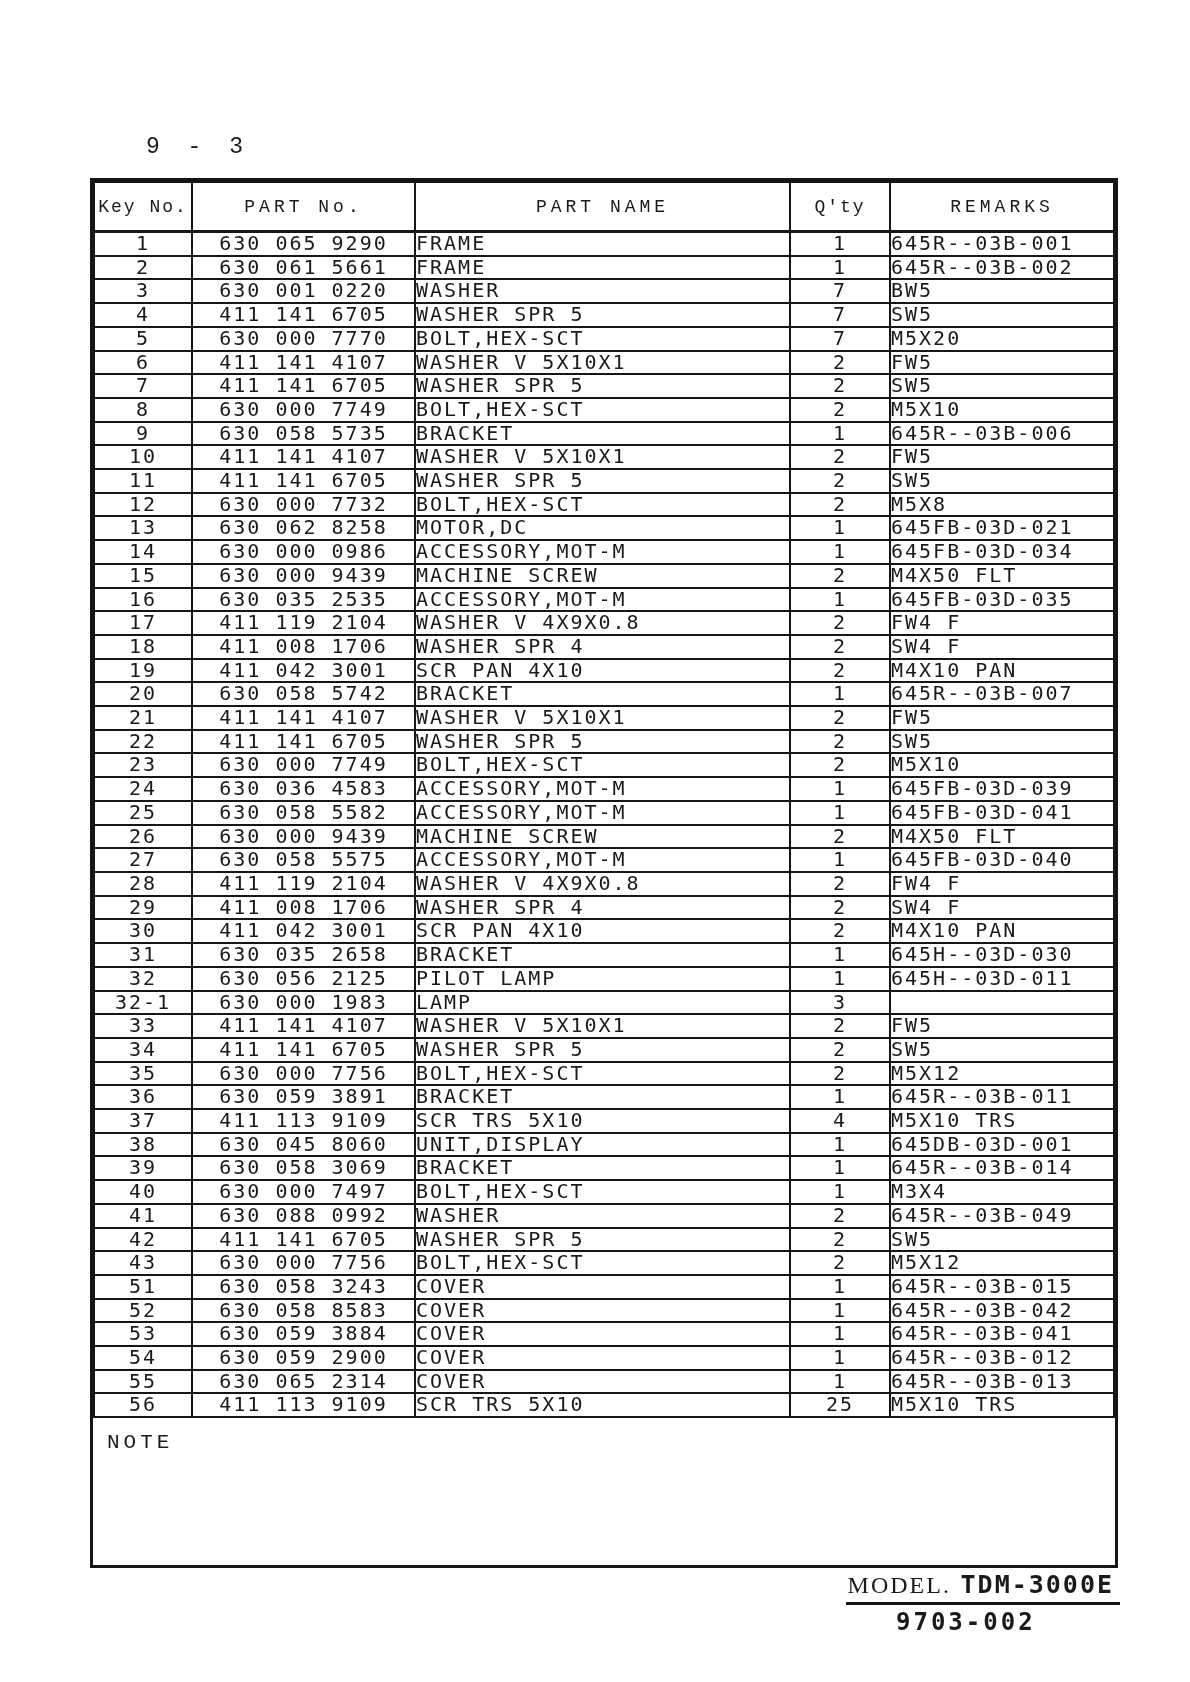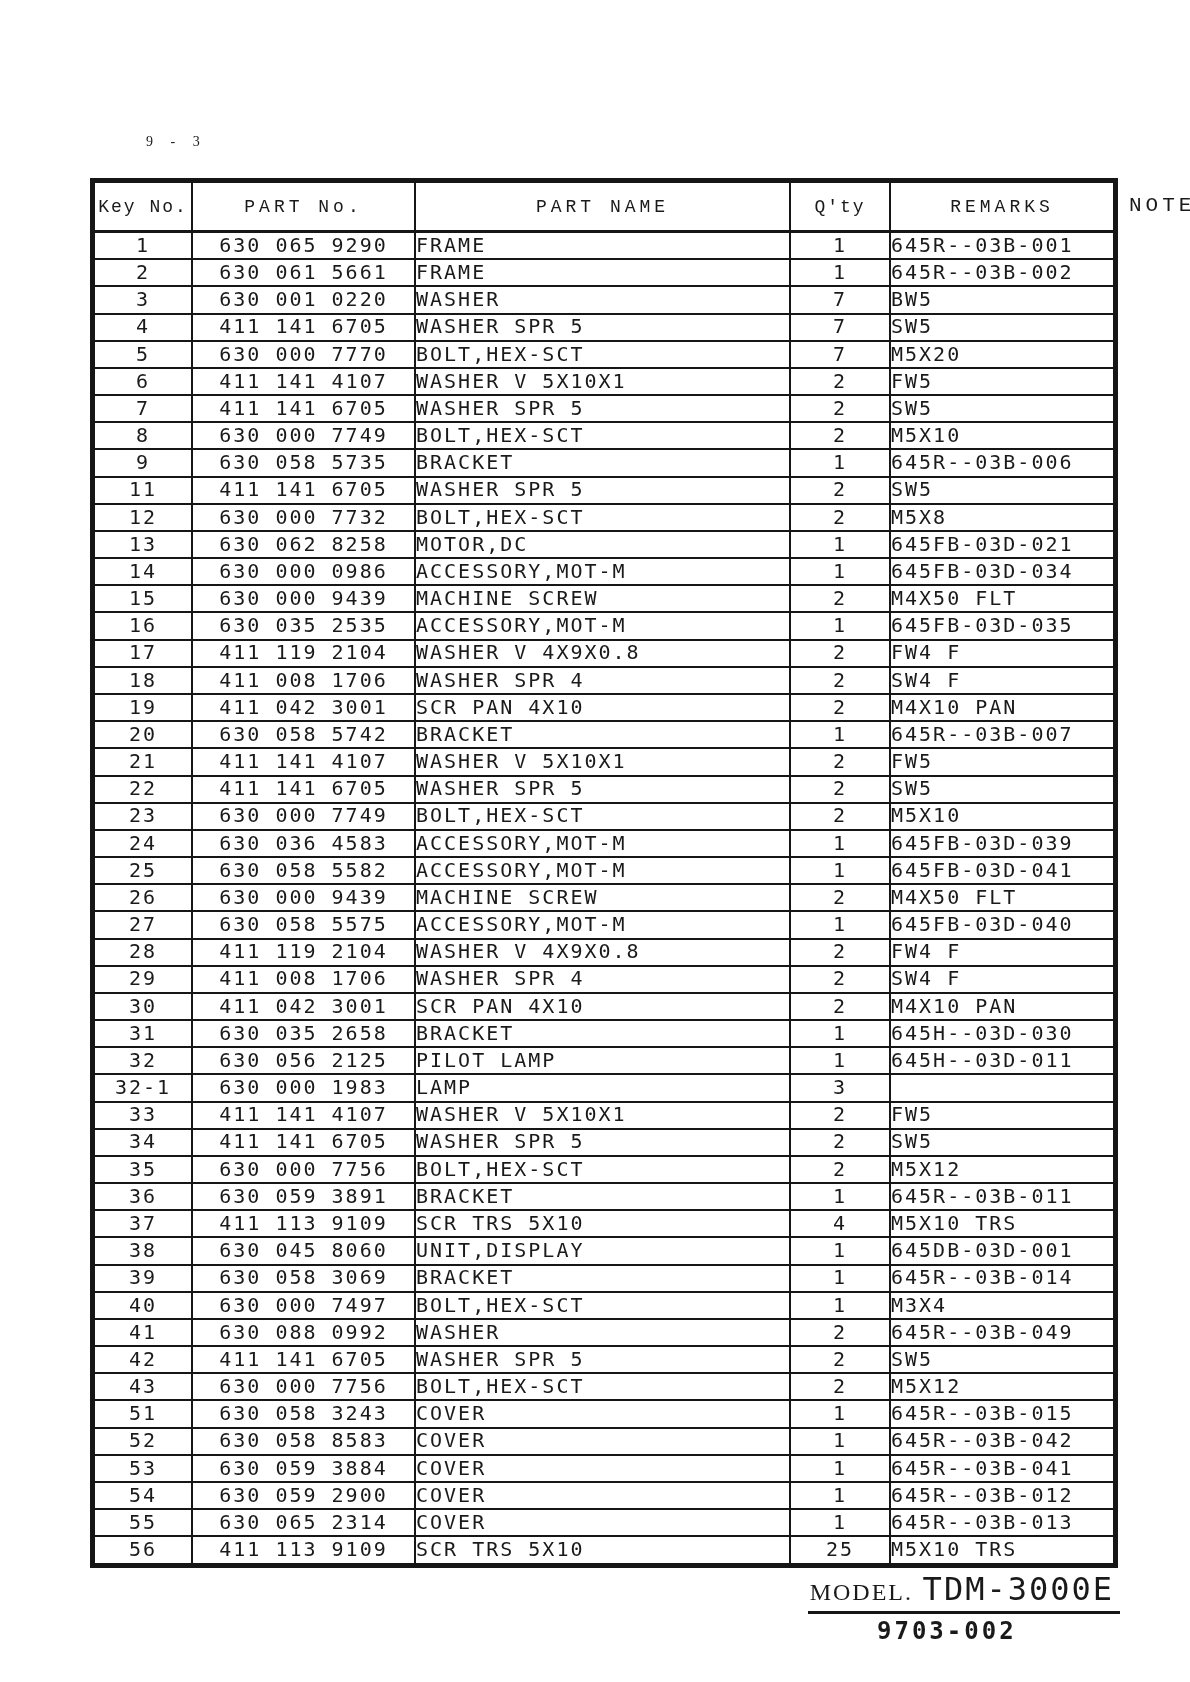--- a/index.html
+++ b/index.html
@@ -4,27 +4,27 @@
 <style>
   html,body{margin:0;padding:0;}
   body{
     width:1190px;height:1682px;position:relative;
     background:#ffffff;color:#1a1a1a;
     font-family:"DejaVu Sans Mono", monospace;
     overflow:hidden;
   }
   .page-num{
     position:absolute;left:146px;top:134px;
-    font-size:14px;letter-spacing:7px;white-space:nowrap;
-    font-family:Liberation Serif, serif;
+    font-size:23px;letter-spacing:7px;white-space:nowrap;
+    font-family:Liberation Mono, monospace;
   }
   .doc-frame{
     position:absolute;left:90px;top:178px;width:1028px;height:1390px;
     border:3px solid #161616;box-sizing:border-box;background:#fff;
-    display:flex;
+    display:flex;flex-direction:column;
   }
   table.parts{
     border-collapse:collapse;table-layout:fixed;width:100%;
     flex:0 0 auto;
   }
   table.parts th{
     border:2px solid #161616;border-bottom:3px solid #161616;
     height:47px;font-weight:normal;
     font-family:"Liberation Mono", monospace;
     font-size:18px;letter-spacing:4px;
@@ -59,21 +59,21 @@
   .model-line{
     border-bottom:3px solid #161616;
     padding:0 6px 3px 2px;white-space:nowrap;
   }
   .model-label{
     font-family:"Liberation Serif", serif;
     font-size:24px;letter-spacing:2px;
   }
   .model-value{
     font-family:"DejaVu Sans Mono", monospace;
-    font-weight:normal;font-size:32px;letter-spacing:2px;margin-top:33px;
+    font-weight:bold;font-size:25px;letter-spacing:2px;margin-top:33px;
   }
   .doc-number{
     margin-top:3px;
     font-family:"DejaVu Sans Mono", monospace;
     font-weight:bold;font-size:24px;letter-spacing:3px;
     padding-right:34px;white-space:nowrap;
   }
 </style>
 </head>
 <body>
@@ -156,20 +156,27 @@
     <td class="c-rem">M5X10</td>
   </tr>
         <tr>
     <td class="c-key">9</td>
     <td class="c-pn">630 058 5735</td>
     <td class="c-name">BRACKET</td>
     <td class="c-qty">1</td>
     <td class="c-rem">645R--03B-006</td>
   </tr>
         <tr>
+    <td class="c-key">10</td>
+    <td class="c-pn">411 141 4107</td>
+    <td class="c-name">WASHER V 5X10X1</td>
+    <td class="c-qty">2</td>
+    <td class="c-rem">FW5</td>
+  </tr>
+        <tr>
     <td class="c-key">11</td>
     <td class="c-pn">411 141 6705</td>
     <td class="c-name">WASHER SPR 5</td>
     <td class="c-qty">2</td>
     <td class="c-rem">SW5</td>
   </tr>
         <tr>
     <td class="c-key">12</td>
     <td class="c-pn">630 000 7732</td>
     <td class="c-name">BOLT,HEX-SCT</td>

